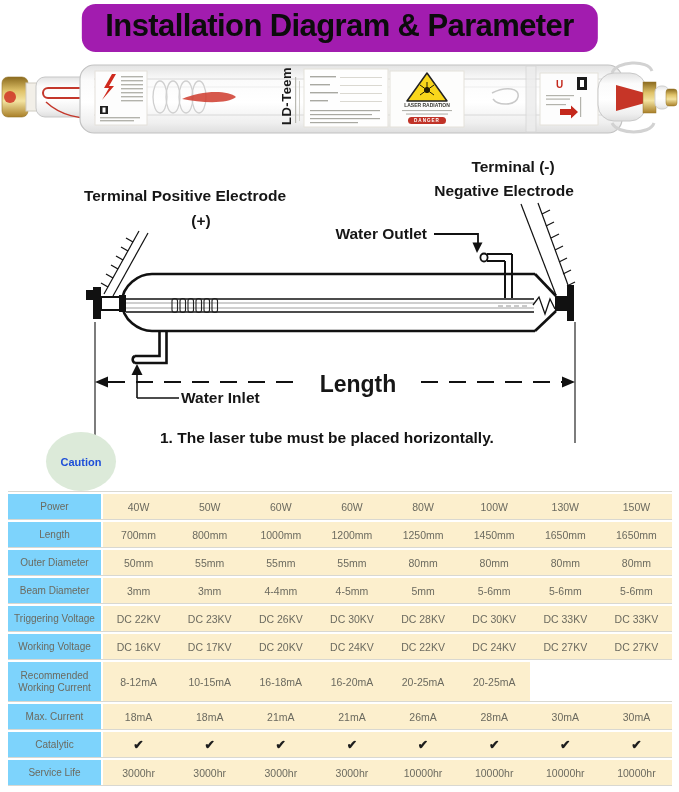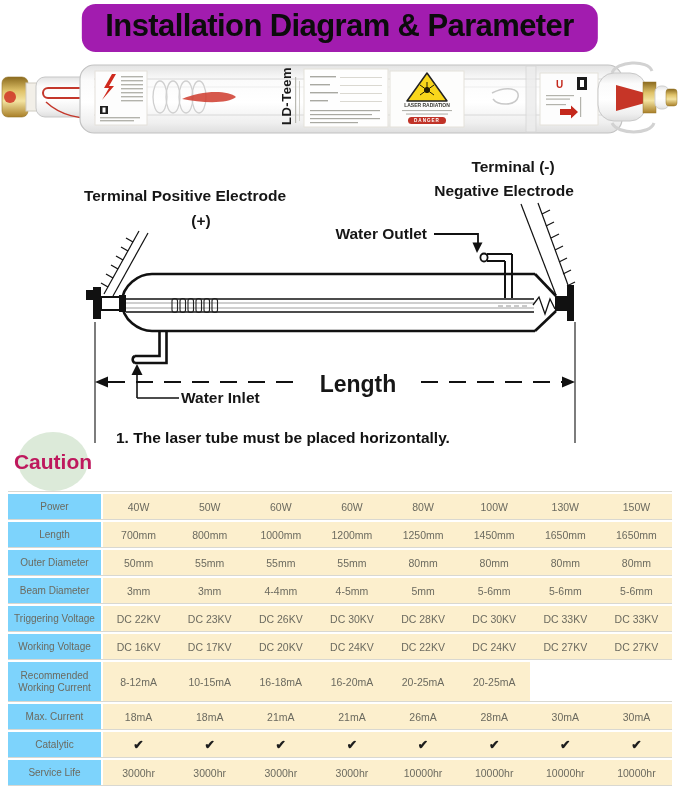--- a/index.html
+++ b/index.html
@@ -16,30 +16,30 @@
   }
   .title-badge h1 {
     font-size: 31px; font-weight: bold; letter-spacing: -0.6px; color: #0c0c0c;
   }
   
   .photo-svg { position: absolute; top: 57px; left: 0; }
   .diagram-svg { position: absolute; top: 146px; left: 0; }
   .diagram-svg text { font-family: "Liberation Sans", sans-serif; font-weight: bold; fill: #161616; }
   
   .caution-badge {
-    position: absolute; left: 18px; top: 432px; width: 70px; height: 59px;
+    position: absolute; left: 46px; top: 432px; width: 70px; height: 59px;
     background: #dcead9; border-radius: 50%;
     display: flex; align-items: center; justify-content: center;
-    font-size: 21px; font-weight: 600; color: #be185d;
+    font-size: 11px; font-weight: 600; color: #1d4ed8;
   }
   .caution-list {
     position: absolute; left: 116px; top: 428px; width: 506px;
     font-size: 15.5px; font-weight: bold; color: #121212; line-height: 19.5px;
   }
-  .caution-item { text-indent: -20px; padding-left: 20px; margin-bottom: 4px; }
+  .caution-item { text-indent: -20px; padding-left: 20px; margin-bottom: 4px; margin-left: 44px; }
   
   .param-table {
     position: absolute; left: 8px; top: 491px; width: 664px;
     border-top: 1px solid #d9d8d1;
   }
   .t-row {
     display: grid; grid-template-columns: 95px repeat(8, 1fr);
     border-bottom: 1px solid #d9d8d1; margin-top: 2px;
   }
   .t-label {

